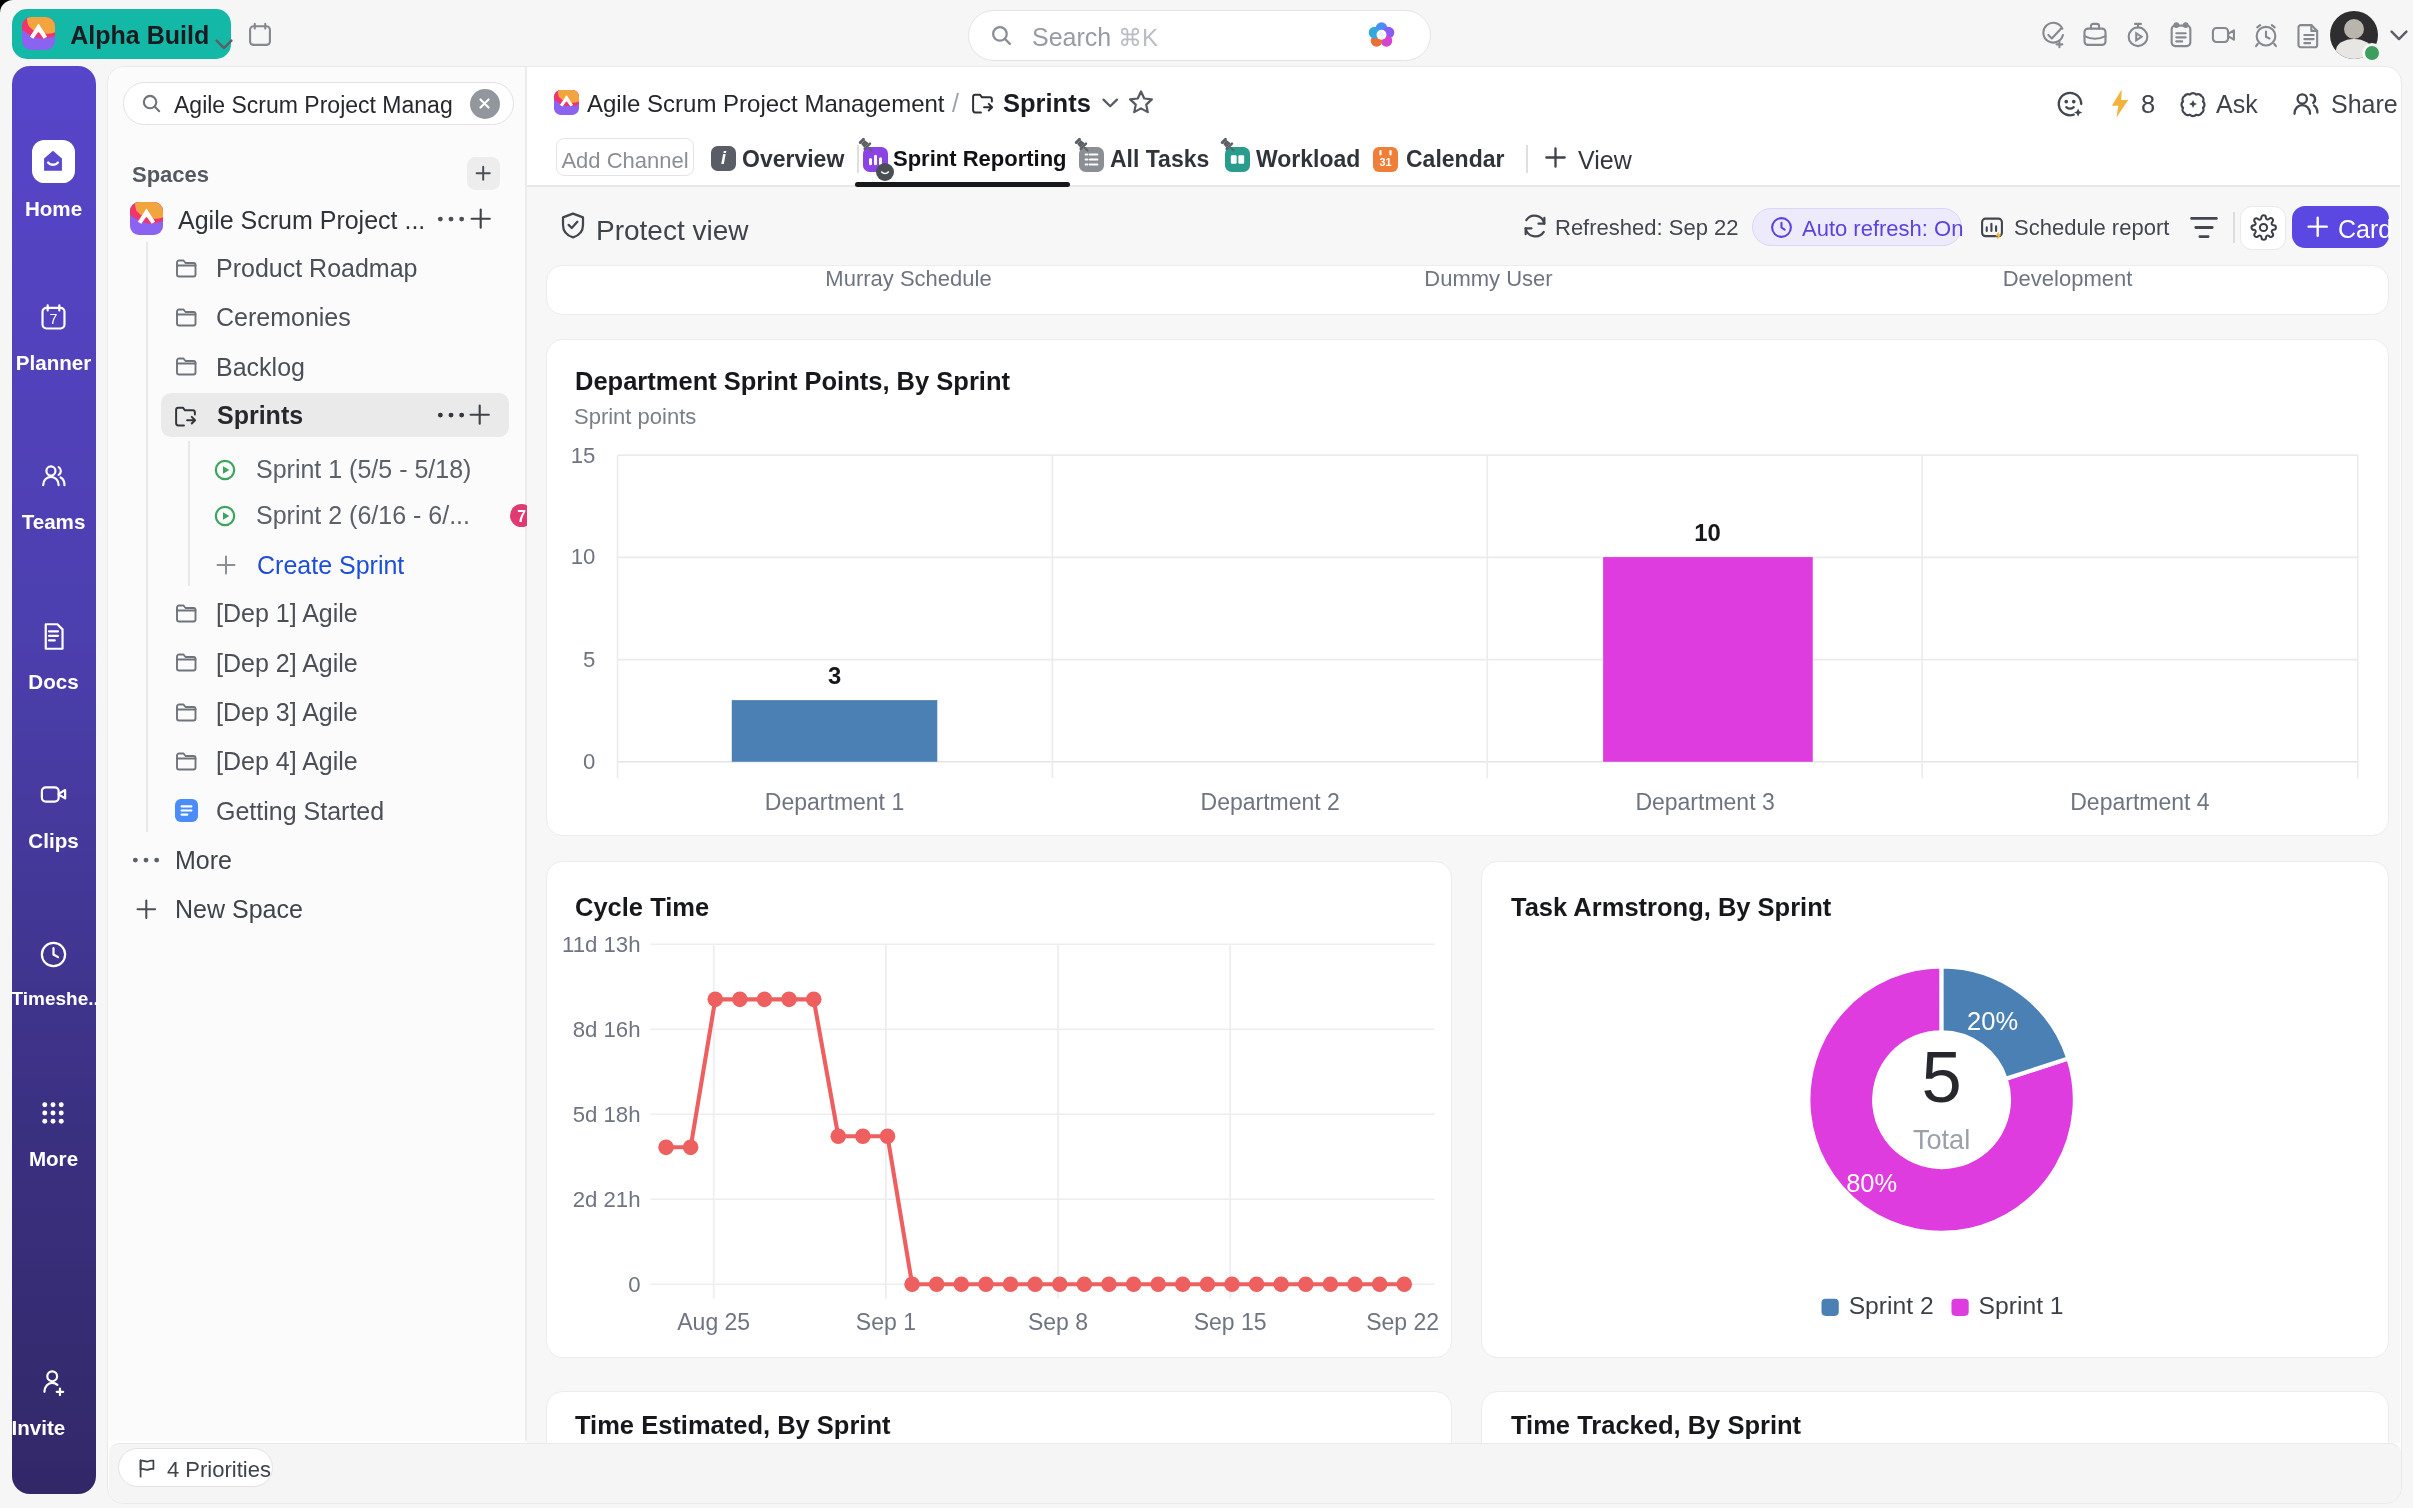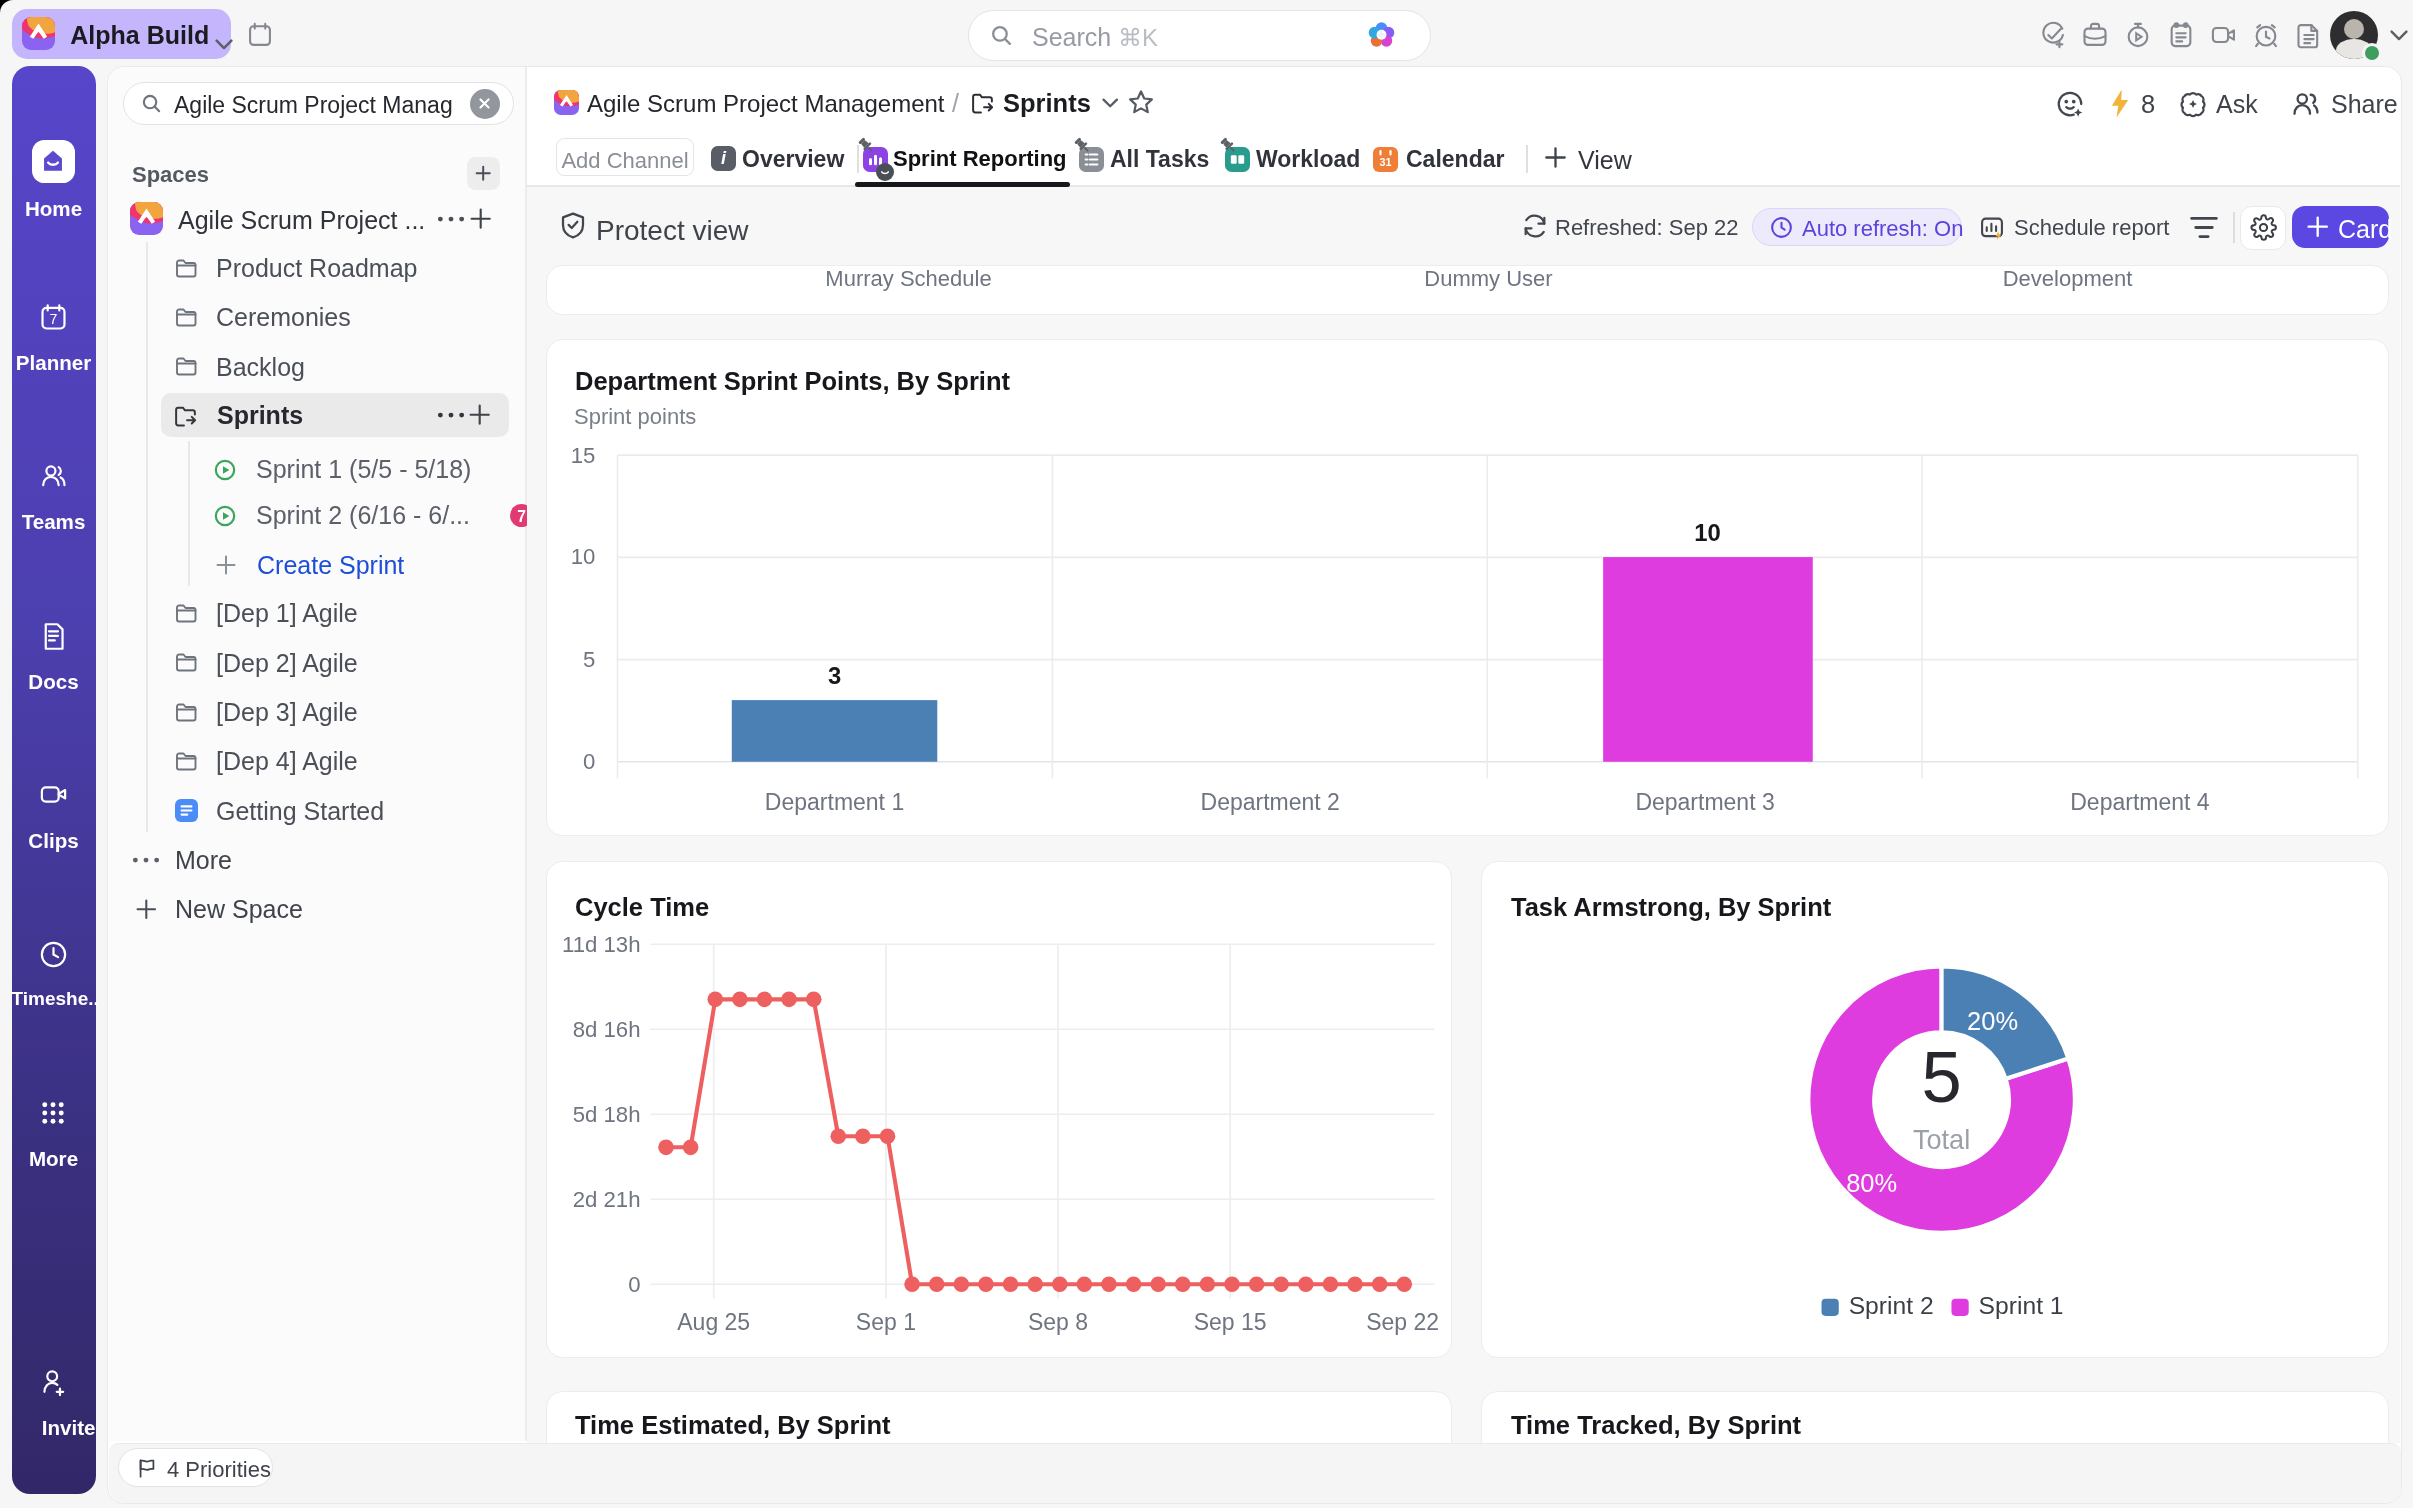--- a/index.html
+++ b/index.html
@@ -10,21 +10,21 @@
   .abs { position:absolute; }
   .row { display:flex; align-items:center; }
   svg { display:block; }
 </style>
 </head>
 <body>
 <div id="stage">
 
 <div class="abs" id="topbar" style="left:0;top:0;width:2413px;height:66px;"></div>
 
-<div class="abs row" style="left:12.3px;top:9px;width:219px;height:50px;background:#c4b5fd;border-radius:15px;text-align:center;">
+<div class="abs row" style="left:12.3px;top:9px;width:219px;height:50px;background:#14b8a6;border-radius:15px;text-align:center;">
   <svg class="abs" style="left:10px;top:8.2px;" width="33" height="33" viewBox="0 0 40 40">
     <defs>
           <clipPath id="lg1">
             <rect width="40" height="40" rx="11"></rect>
           </clipPath>
         </defs>
     <g clip-path="url(#lg1)">
       <rect width="40" height="40" fill="#8b63f1"></rect>
       <path d="M0,0 H40 V23 C27,28.5 13,26.5 0,15 Z" fill="#f0346c"></path>
       <path d="M6,0 H40 V18.5 C29,22.5 16,20.5 8,11 C6.8,7.5 6,4 6,0 Z" fill="#f2a43e"></path>
@@ -162,21 +162,21 @@
       <circle cx="17" cy="27" r="3"></circle>
       <circle cx="27" cy="27" r="3"></circle>
 </svg>
 <div class="abs" style="left:11.5px;top:1147px;width:84px;text-align:center;font-size:20.6px;font-weight:700;color:#fff;">More</div>
 
 <svg class="abs" style="left:38px;top:1366px;" width="31" height="31" viewBox="0 0 24 24" fill="none" stroke="#fff" stroke-width="1.7" stroke-linecap="round">
       <circle cx="11" cy="8" r="3.8"></circle>
       <path d="M5,20 c0,-4.5 3,-7 6,-7 c1.5,0 3,0.6 4,1.6"></path>
       <path d="M17,17.5 v5 M14.5,20 h5"></path>
     </svg>
-<div class="abs" style="left:11.5px;top:1416px;width:84px;text-align:right;font-size:20.6px;font-weight:700;color:#fff;">Invite</div>
+<div class="abs" style="left:11.5px;top:1416px;width:84px;text-align:left;font-size:20.6px;font-weight:700;color:#fff;">Invite</div>
 
 <div class="abs" style="left:109px;top:67px;width:418px;height:1374px;background:#fbfbfc;border-top-left-radius:15px;"></div>
 <div class="abs" style="left:525px;top:67px;width:1.6px;height:1374px;background:#ececee;"></div>
 
 <div class="abs" style="left:123px;top:82px;width:391px;height:43px;background:#fff;border:1.6px solid #e2e2e4;border-radius:22px;"></div>
 <svg class="abs" style="left:140px;top:92px;" width="23" height="23" viewBox="0 0 24 24" fill="none" stroke="#6f747c" stroke-width="2.2" stroke-linecap="round">
       <circle cx="10.5" cy="10.5" r="6.5"></circle>
       <path d="M15.5,15.5 L20,20"></path>
     </svg>
 <div class="abs" style="left:174px;top:92px;font-size:23px;color:#26282e;">Agile Scrum Project Manag</div>

